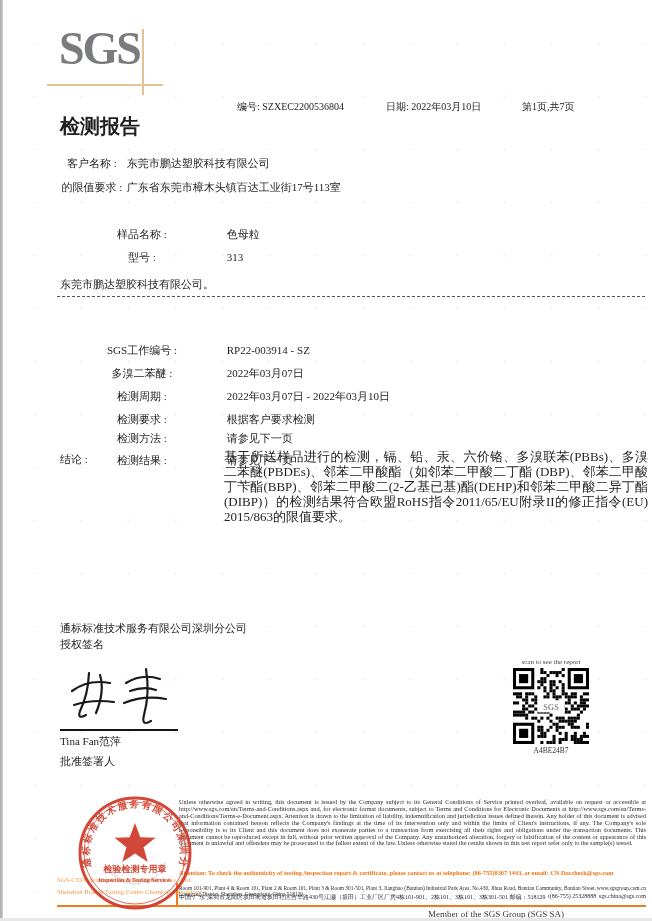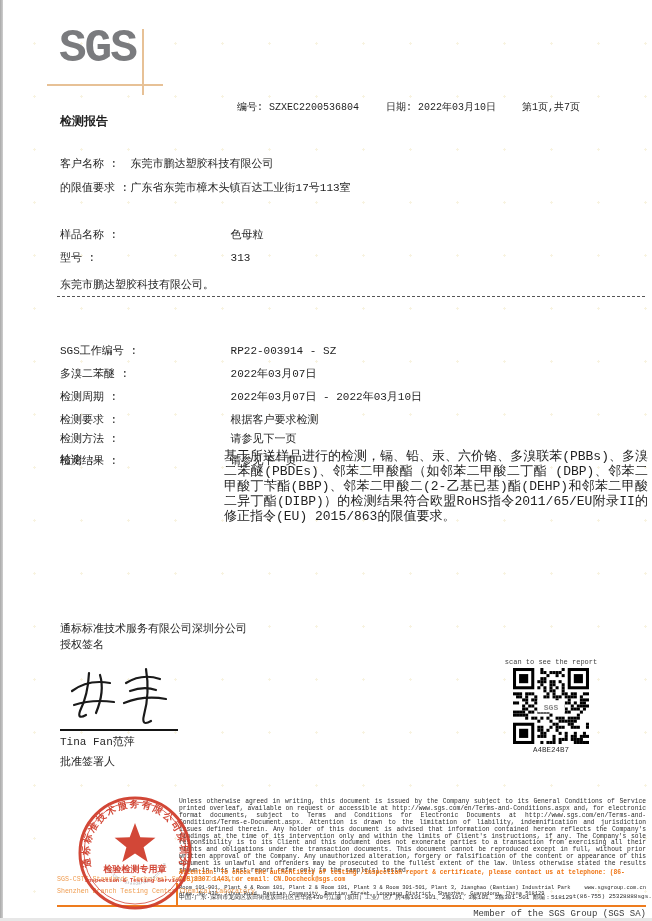--- a/index.html
+++ b/index.html
@@ -1,35 +1,35 @@
 <!DOCTYPE html>
 <html><head>
 <meta charset="utf-8">
 <style>
   html,body{margin:0;padding:0;background:#fff;}
   #page{
     position:relative;width:652px;height:921px;background:#fff;overflow:hidden;
-    font-family:Liberation Mono, monospace;color:#1f1f1f;
+    font-family:Liberation Serif, serif;color:#1f1f1f;
   }
   .abs{position:absolute;}
   .row{position:absolute;left:60px;font-size:11px;white-space:nowrap;}
-  .row .lbl{display:inline-block;}
+  .row .lbl{display:inline-block;text-align:center;}
   .w64{width:64px;}
   .w164{width:164px;margin-top:12px;}
   #edge-left{position:absolute;left:0;top:0;width:3px;height:921px;
     background:linear-gradient(to right,#a9a9a9,#cfcfcf);}
   #edge-bottom{position:absolute;left:0;top:918px;width:652px;height:3px;background:#e7e7e7;}
   #dots{position:absolute;inset:0;pointer-events:none;opacity:.35;
     background-image:radial-gradient(circle,rgba(214,186,80,.5) 1px,transparent 1.4px);
     background-size:47px 53px;background-position:11px 17px;}
   #logo{left:59px;top:26px;font-size:46px;font-weight:bold;letter-spacing:-2px;
     color:#7a7b7e;line-height:1;}
   #tan-h{left:47px;top:84px;width:116px;height:2px;background:#e7c196;}
   #tan-v{left:142px;top:29px;width:2px;height:66px;background:#e7c196;}
-  #title{left:60px;top:113px;font-size:12px;font-weight:bold;}
+  #title{left:60px;top:113px;font-size:20px;font-weight:bold;}
   .hdr-field{top:100px;font-size:10px;text-align:right;}
   #dashed-sep{left:57px;top:296px;width:588px;border-top:1px dashed #555;height:0;}
   #conclusion-p{left:224px;top:449px;width:424px;font-size:13px;line-height:15px;
     white-space:normal;text-align:justify;}
   #sig-underline{left:60px;top:729px;width:118px;border-bottom:2px solid #151515;height:0;}
   #sig-svg{left:62px;top:657px;}
   #sig-svg path{fill:none;stroke:#1a1a1a;stroke-width:2.2;stroke-linecap:round;stroke-linejoin:round;}
   #qr-caption{left:490px;top:658px;width:122px;text-align:center;font-size:7px;color:#444;}
   #qr-wrap{left:513px;top:668px;width:76px;height:76px;}
   #qr-code-label{left:490px;top:746px;width:122px;text-align:center;font-size:7.5px;color:#333;}
@@ -40,21 +40,21 @@
     color:#ef7413;font-weight:bold;white-space:normal;}
   #addr-row1{left:179px;top:885px;width:467px;display:flex;justify-content:space-between;
     font-size:5.4px;color:#2b2b2b;}
   #addr-row2{left:179px;top:893px;width:467px;display:flex;justify-content:space-between;
     font-size:6px;color:#2b2b2b;}
   #addr-row2 span{white-space:nowrap;}
   #orange-v{left:176px;top:883px;width:2px;height:23px;background:#ee7c1e;}
   #orange-h{left:57px;top:905px;width:589px;height:2px;background:#ee7c1e;}
   #cstc1{left:57px;top:876px;font-size:6.6px;color:#f09d52;white-space:nowrap;}
   #cstc2{left:57px;top:888px;font-size:6.6px;color:#f09d52;white-space:nowrap;}
-  #member{left:346px;top:909px;width:300px;text-align:right;font-size:9px;color:#3a3a3a;}
+  #member{left:346px;top:909px;width:300px;text-align:center;font-size:9px;color:#3a3a3a;}
 </style>
 </head>
 <body>
 
 <div id="page">
   <div id="dots"></div>
 
   <div id="logo" class="abs">SGS</div>
   <div id="tan-h" class="abs"></div>
   <div id="tan-v" class="abs"></div>

